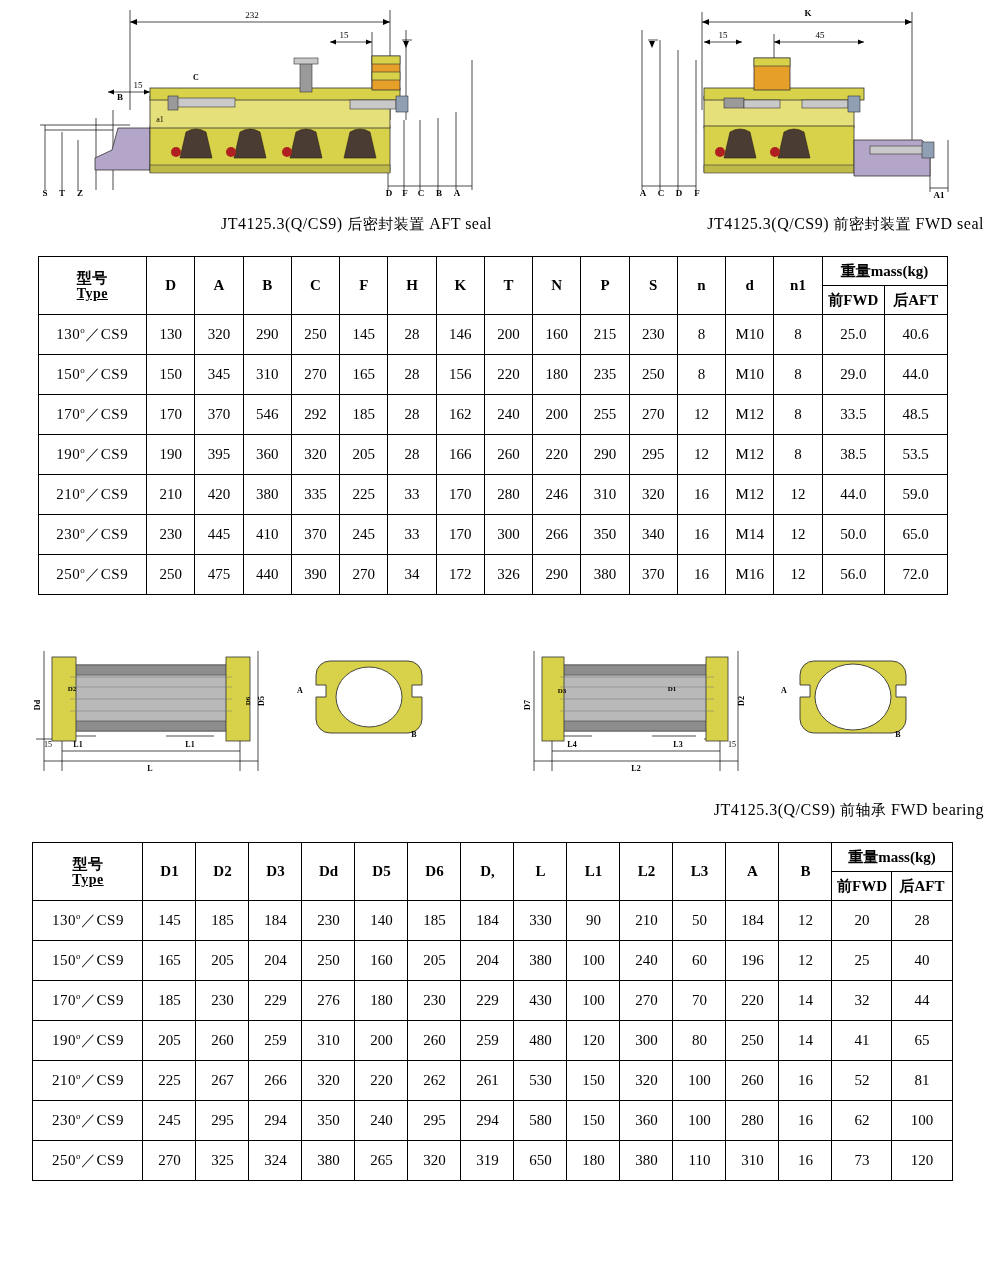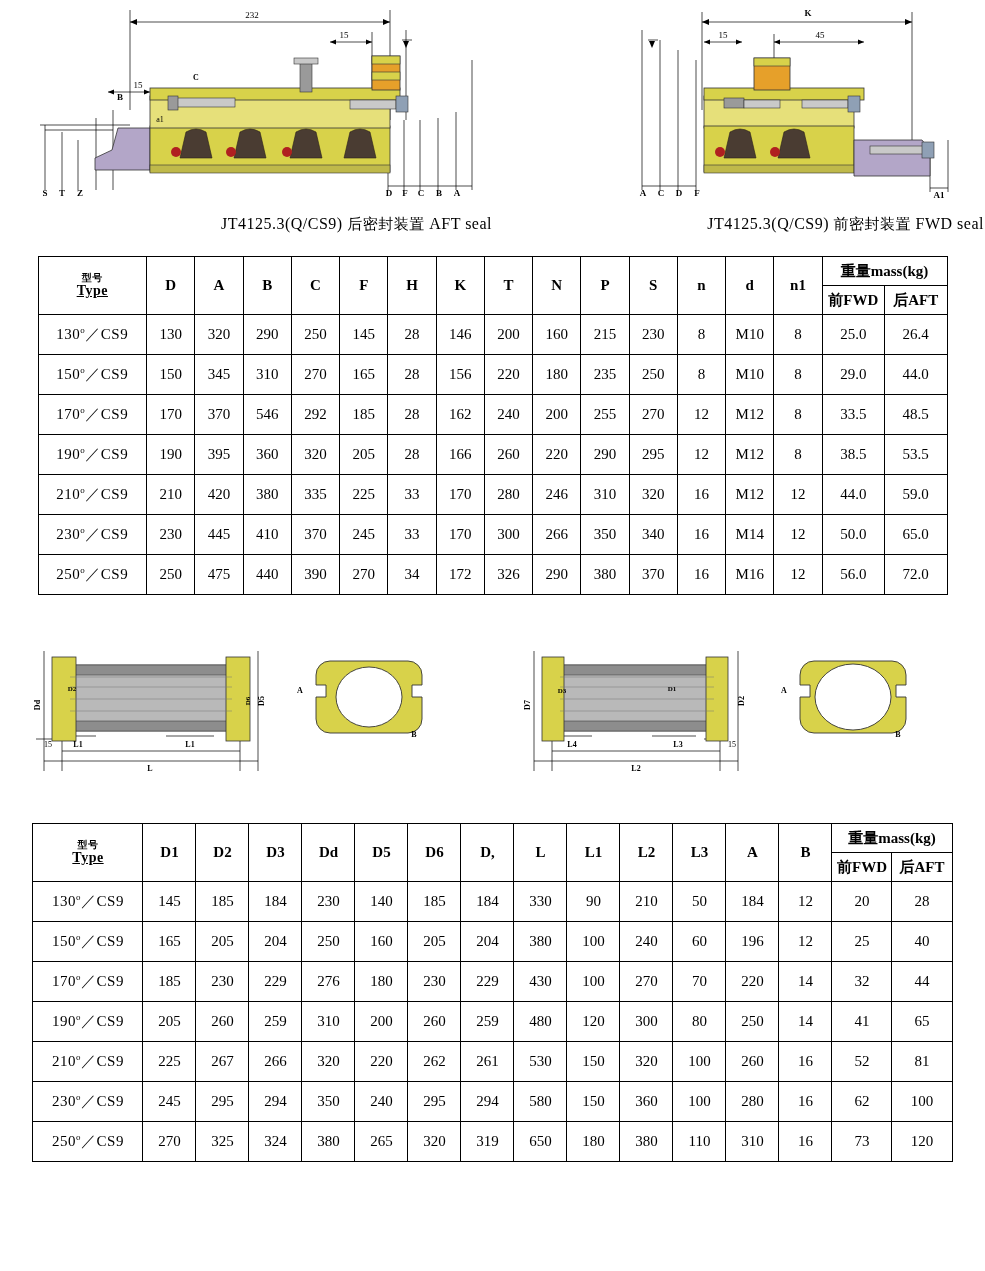--- a/index.html
+++ b/index.html
@@ -66,22 +66,22 @@
     font-size: 15px;
     padding: 0;
     height: 39px;
     color: #000;
   }
   table.spec td.type, table.spec th.type {
     font-size: 15px;
     letter-spacing: 0.5px;
   }
   table.spec .hdr-cn {
-    font-family: Liberation Serif, serif;
-    font-size: 10px;
+    font-family: Liberation Sans, sans-serif;
+    font-size: 15px;
     display: block;
     line-height: 1.15;
   }
   table.spec .hdr-en {
     font-family: "Liberation Serif", serif;
     font-size: 14px;
     display: block;
     line-height: 1.15;
     text-decoration: underline;
   }
@@ -328,21 +328,21 @@
             <td>28</td>
             <td>146</td>
             <td>200</td>
             <td>160</td>
             <td>215</td>
             <td>230</td>
             <td>8</td>
             <td>M10</td>
             <td>8</td>
             <td>25.0</td>
-            <td>26.4</td>
+            <td>40.6</td>
           </tr>
           <tr>
             <td class="type">150<span class="sup">o</span>／CS9</td>
             <td>150</td>
             <td>345</td>
             <td>310</td>
             <td>270</td>
             <td>165</td>
             <td>28</td>
             <td>156</td>
@@ -547,20 +547,25 @@
             <text x="180" y="70" text-anchor="middle" font-weight="bold" font-size="7">D1</text>
             <text x="252" y="80" text-anchor="middle" font-weight="bold" transform="rotate(-90 252 80)">D2</text>
             <text x="240" y="126" text-anchor="middle">15</text>
             <text x="80" y="126" text-anchor="middle" font-weight="bold">L4</text>
             <text x="186" y="126" text-anchor="middle" font-weight="bold">L3</text>
             <text x="144" y="150" text-anchor="middle" font-weight="bold">L2</text>
             <text x="292" y="72" text-anchor="middle" font-weight="bold">A</text>
             <text x="406" y="116" text-anchor="middle" font-weight="bold">B</text>
           </g>
         </svg>
+      </div>
+      <div class="fig-caption">
+        <span>JT4125.3(Q/CS9)</span>
+        <span class="cn">前轴承</span>
+        <span>FWD bearing</span>
       </div>
     </div>
   </div>
 
   <div style="margin-top:22px;">
     <table class="spec" style="width:910px;">
       <colgroup>
         <col style="width:110px">
         <col span="13" style="width:53px">
         <col style="width:60px">

